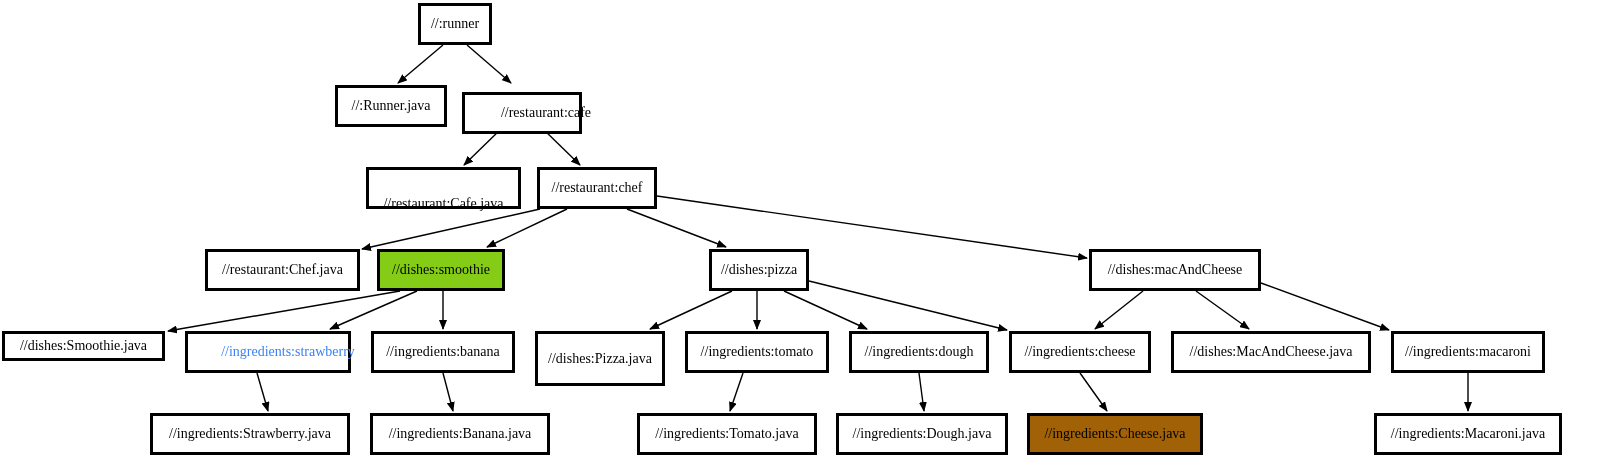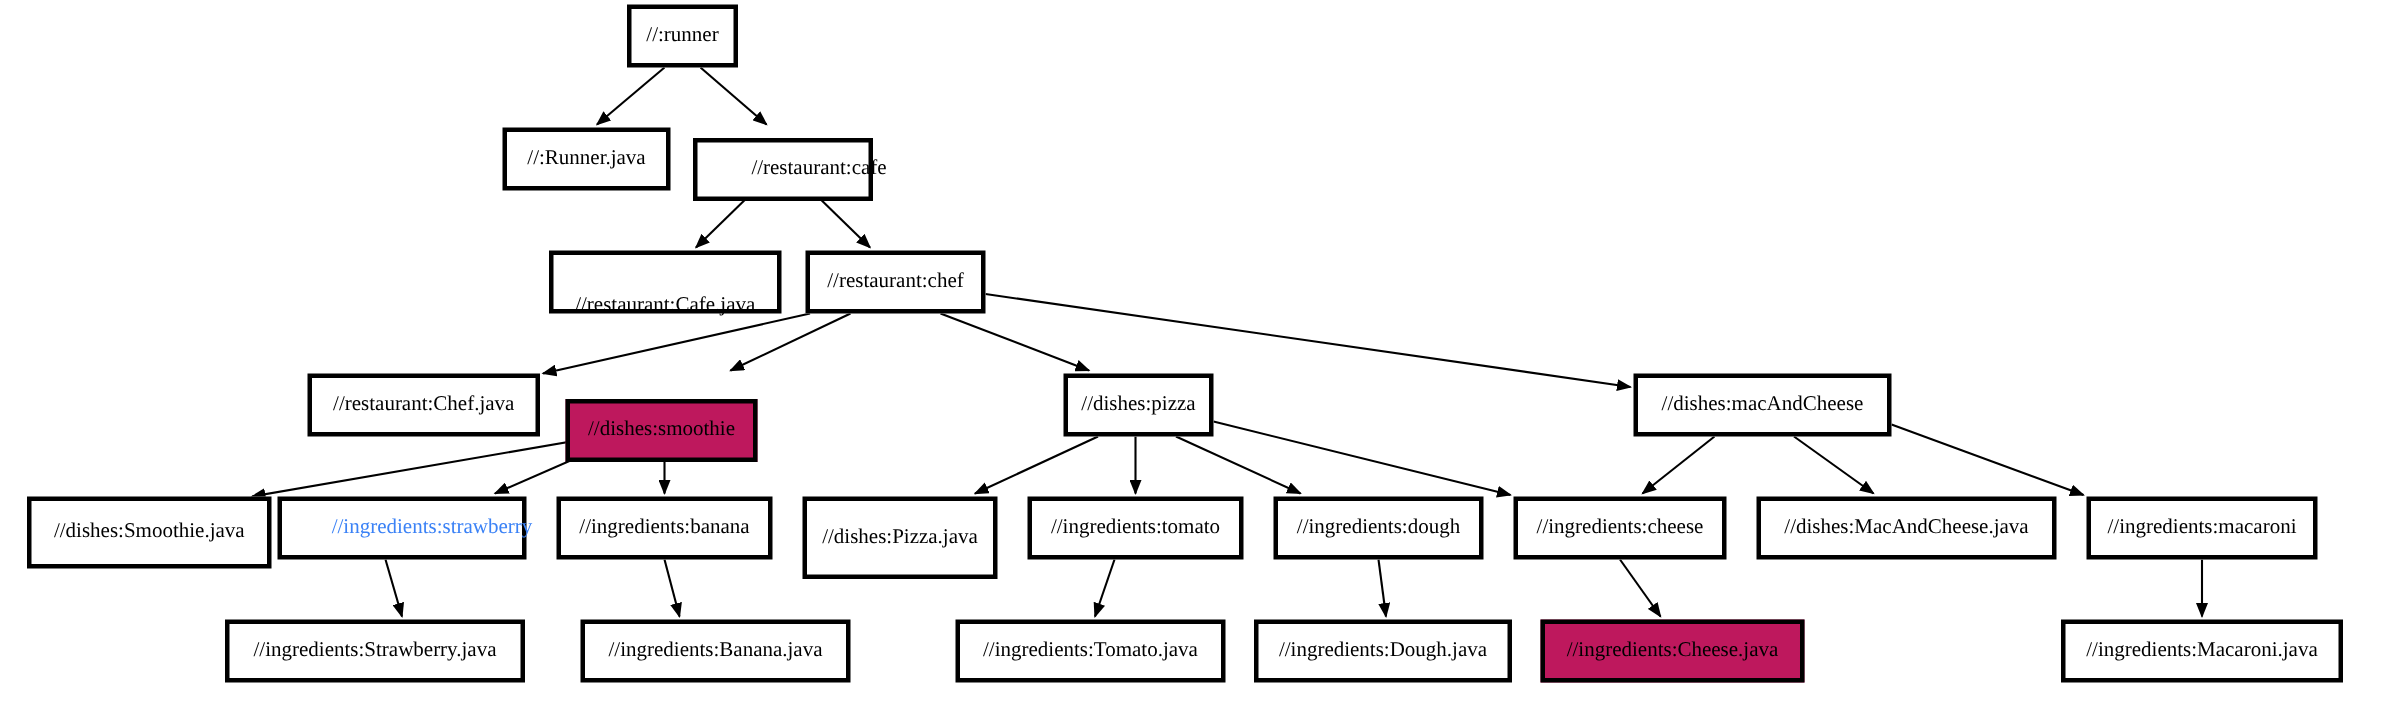--- a/index.html
+++ b/index.html
@@ -100,30 +100,30 @@
       </div>
       <div class="graph-node" style="left: 366px; top: 167px; width: 155px; height: 42px; border-color: rgb(0, 0, 0); background: rgb(255, 255, 255);">
         <span class="node-label" style="color: rgb(0, 0, 0); margin-top: 32px;">//restaurant:Cafe.java</span>
       </div>
       <div class="graph-node" style="left: 537px; top: 167px; width: 120px; height: 42px; border-color: rgb(0, 0, 0); background: rgb(255, 255, 255); text-align: center;">
         <span class="node-label" style="color: rgb(0, 0, 0);">//restaurant:chef</span>
       </div>
       <div class="graph-node" style="left: 205px; top: 249px; width: 155px; height: 42px; border-color: rgb(0, 0, 0); background: rgb(255, 255, 255);">
         <span class="node-label" style="color: rgb(0, 0, 0);">//restaurant:Chef.java</span>
       </div>
-      <div class="graph-node" style="left: 377px; top: 266px; width: 128px; height: 42px; border-color: rgb(0, 0, 0); background: #be185d;">
+      <div class="graph-node" style="left: 377px; top: 249px; width: 128px; height: 42px; border-color: rgb(0, 0, 0); background: #84cc16;">
         <span class="node-label" style="color: rgb(0, 0, 0);">//dishes:smoothie</span>
       </div>
       <div class="graph-node" style="left: 709px; top: 249px; width: 100px; height: 42px; border-color: rgb(0, 0, 0); background: rgb(255, 255, 255);">
         <span class="node-label" style="color: rgb(0, 0, 0);">//dishes:pizza</span>
       </div>
       <div class="graph-node" style="left: 1089px; top: 249px; width: 172px; height: 42px; border-color: rgb(0, 0, 0); background: rgb(255, 255, 255);">
         <span class="node-label" style="color: rgb(0, 0, 0);">//dishes:macAndCheese</span>
       </div>
-      <div class="graph-node" style="left: 18px; top: 331px; width: 163px; height: 48px; border-color: rgb(0, 0, 0); background: rgb(255, 255, 255);">
+      <div class="graph-node" style="left: 2px; top: 331px; width: 163px; height: 30px; border-color: rgb(0, 0, 0); background: rgb(255, 255, 255);">
         <span class="node-label" style="color: rgb(0, 0, 0);">//dishes:Smoothie.java</span>
       </div>
       <div class="graph-node" style="left: 185px; top: 331px; width: 166px; height: 42px; border-color: rgb(0, 0, 0); background: rgb(255, 255, 255);">
         <span class="node-label" style="color: #3b82f6; margin-left: 40px;">//ingredients:strawberry</span>
       </div>
       <div class="graph-node" style="left: 371px; top: 331px; width: 144px; height: 42px; border-color: rgb(0, 0, 0); background: rgb(255, 255, 255);">
         <span class="node-label" style="color: rgb(0, 0, 0);">//ingredients:banana</span>
       </div>
       <div class="graph-node" style="left: 535px; top: 331px; width: 130px; height: 55px; border-color: rgb(0, 0, 0); background: rgb(255, 255, 255);">
         <span class="node-label" style="color: rgb(0, 0, 0);">//dishes:Pizza.java</span>
@@ -139,30 +139,30 @@
       </div>
       <div class="graph-node" style="left: 1171px; top: 331px; width: 200px; height: 42px; border-color: rgb(0, 0, 0); background: rgb(255, 255, 255);">
         <span class="node-label" style="color: rgb(0, 0, 0);">//dishes:MacAndCheese.java</span>
       </div>
       <div class="graph-node" style="left: 1391px; top: 331px; width: 154px; height: 42px; border-color: rgb(0, 0, 0); background: rgb(255, 255, 255);">
         <span class="node-label" style="color: rgb(0, 0, 0);">//ingredients:macaroni</span>
       </div>
       <div class="graph-node" style="left: 150px; top: 413px; width: 200px; height: 42px; border-color: rgb(0, 0, 0); background: rgb(255, 255, 255);">
         <span class="node-label" style="color: rgb(0, 0, 0);">//ingredients:Strawberry.java</span>
       </div>
-      <div class="graph-node" style="left: 370px; top: 413px; width: 180px; height: 42px; border-color: rgb(0, 0, 0); background: rgb(255, 255, 255); margin-left: 17px;">
+      <div class="graph-node" style="left: 370px; top: 413px; width: 180px; height: 42px; border-color: rgb(0, 0, 0); background: rgb(255, 255, 255);">
         <span class="node-label" style="color: rgb(0, 0, 0);">//ingredients:Banana.java</span>
       </div>
       <div class="graph-node" style="left: 637px; top: 413px; width: 180px; height: 42px; border-color: rgb(0, 0, 0); background: rgb(255, 255, 255);">
         <span class="node-label" style="color: rgb(0, 0, 0);">//ingredients:Tomato.java</span>
       </div>
       <div class="graph-node" style="left: 836px; top: 413px; width: 172px; height: 42px; border-color: rgb(0, 0, 0); background: rgb(255, 255, 255);">
         <span class="node-label" style="color: rgb(0, 0, 0);">//ingredients:Dough.java</span>
       </div>
-      <div class="graph-node" style="left: 1027px; top: 413px; width: 176px; height: 42px; border-color: rgb(0, 0, 0); background: #be185d;">
+      <div class="graph-node" style="left: 1027px; top: 413px; width: 176px; height: 42px; border-color: rgb(0, 0, 0); background: #a16207;">
         <span class="node-label" style="color: rgb(0, 0, 0);">//ingredients:Cheese.java</span>
       </div>
       <div class="graph-node" style="left: 1374px; top: 413px; width: 188px; height: 42px; border-color: rgb(0, 0, 0); background: rgb(255, 255, 255);">
         <span class="node-label" style="color: rgb(0, 0, 0);">//ingredients:Macaroni.java</span>
       </div>
     </div>
 
 </div>
 
 </body></html>

